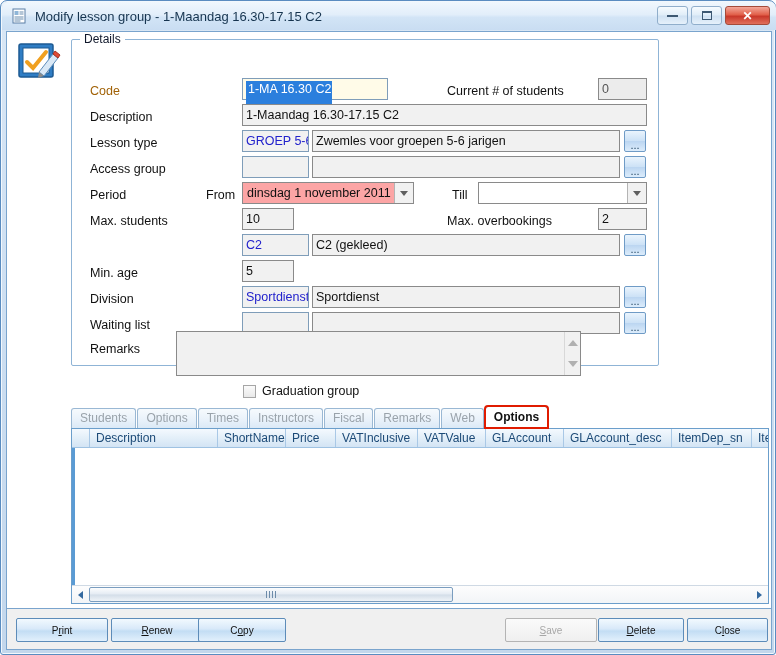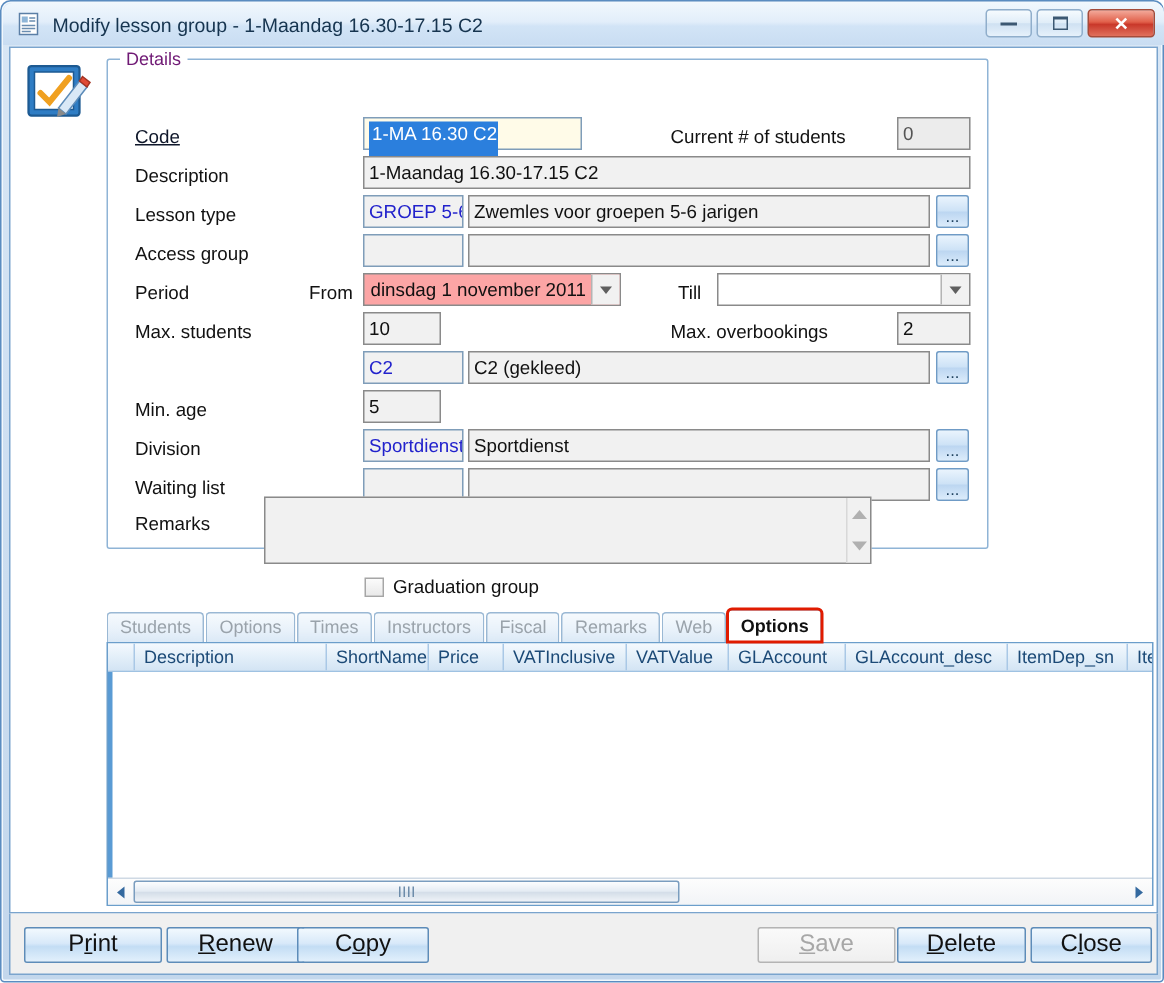--- a/index.html
+++ b/index.html
@@ -92,32 +92,31 @@
     width: 588px; height: 327px;
     border: 1px solid #8fb4d6;
     border-radius: 2px;
   }
   #details-legend {
     position: absolute;
     left: 8px; top: -8px;
     background: #ffffff;
     padding: 0 4px;
     font-size: 12px;
-    color: #701a75;
+    color: #0f172a;
   }
   .flabel {
     position: absolute;
     font-size: 12.5px;
     color: #111111;
     line-height: 22px;
     white-space: nowrap;
   }
   .flabel.link {
-    color: #0f172a;
-    text-decoration: underline;
+    color: #a16207;
   }
 
   
   .tin {
     position: absolute;
     height: 22px;
     border: 1px solid #8a8a8a;
     background: #f1f1f1;
     font-family: "Liberation Sans", sans-serif;
     font-size: 12.5px;
@@ -325,21 +324,21 @@
     border: 1px solid #7aa4cd;
     border-top: none;
   }
   .btn {
     position: absolute;
     height: 24px;
     border: 1px solid #5d8cb9;
     border-radius: 2px;
     background: linear-gradient(180deg,#f2f9fe 0%,#d8e9f9 45%,#c3ddf4 55%,#e2f0fc 100%);
     font-family: "Liberation Sans", sans-serif;
-    font-size: 16px;
+    font-size: 10px;
     color: #111111;
     display: flex; align-items: center; justify-content: center;
     cursor: default;
   }
   .btn.disabled {
     border-color: #b4b4b4;
     background: linear-gradient(180deg,#fafafa,#efefef);
     color: #a7a7a7;
   }
   .btn u { text-decoration: underline; }

